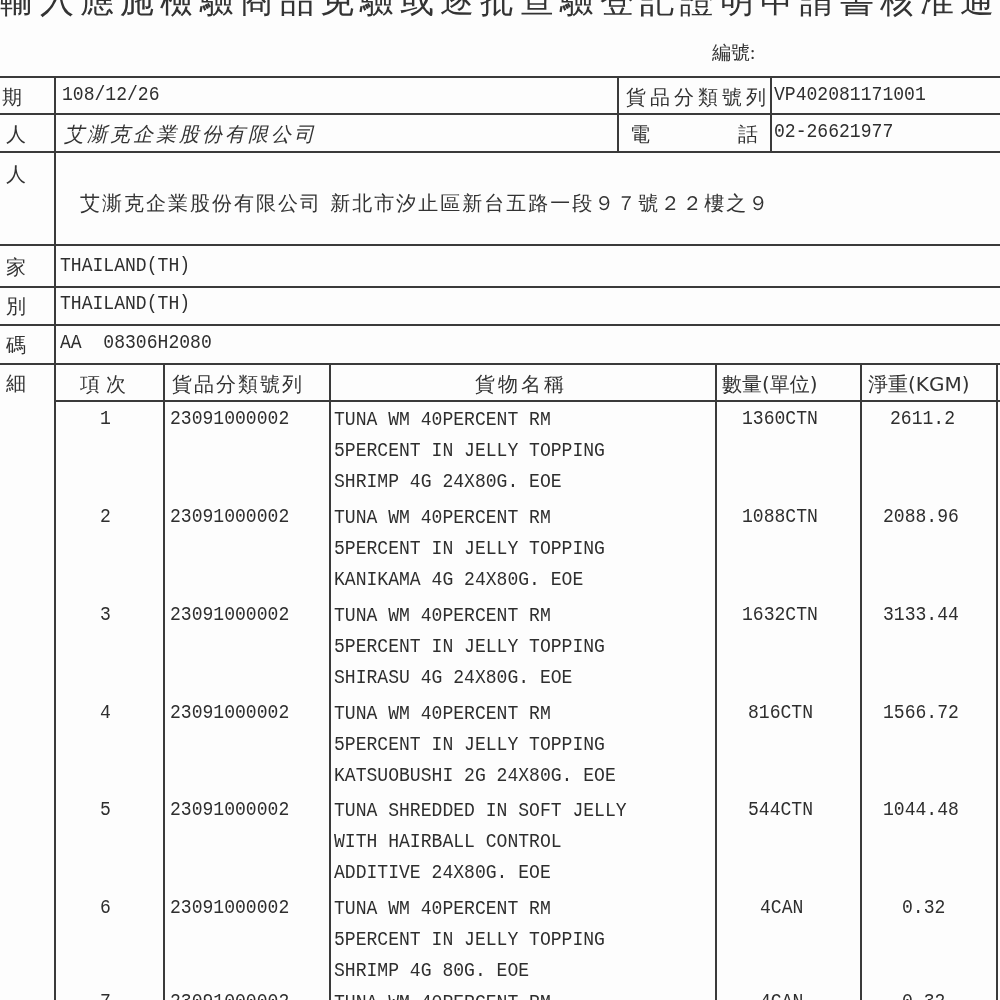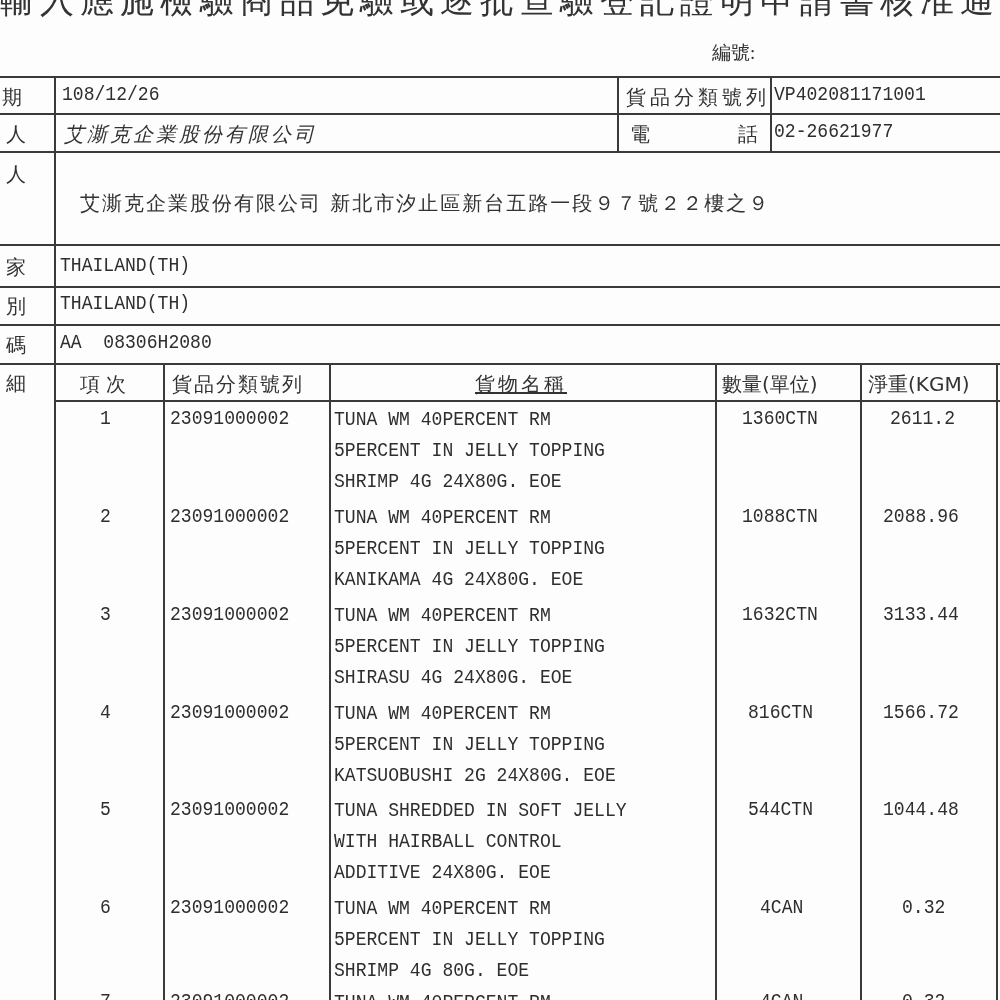--- a/index.html
+++ b/index.html
@@ -70,21 +70,21 @@
   <div class="cjk" style="left:630px;top:121px;">電</div>
   <div class="cjk" style="left:738px;top:121px;">話</div>
   <div class="txt" style="left:774px;top:120px;">02-26621977</div>
   <div class="cjk" style="left:80px;top:190px;letter-spacing:2px;">艾澌克企業股份有限公司 新北市汐止區新台五路一段９７號２２樓之９</div>
   <div class="txt" style="left:60px;top:254px;">THAILAND(TH)</div>
   <div class="txt" style="left:60px;top:292px;">THAILAND(TH)</div>
   <div class="txt" style="left:60px;top:331px;white-space:pre;">AA  08306H2080</div>
 
   <div class="cjk" style="left:80px;top:371px;letter-spacing:6px;">項次</div>
   <div class="cjk" style="left:172px;top:371px;">貨品分類號列</div>
-  <div class="cjk" style="left:475px;top:371px;letter-spacing:3px;text-decoration:underline;">貨物名稱</div>
+  <div class="cjk" style="left:475px;top:371px;letter-spacing:3px;">貨物名稱</div>
   <div class="cjk" style="left:722px;top:371px;letter-spacing:0;text-align:right;">數量(單位)</div>
   <div class="cjk" style="left:868px;top:371px;letter-spacing:0;">淨重(KGM)</div>
 
   <div>
     <div class="txt" style="left:100px;top:407px;">1</div>
     <div class="txt" style="left:170px;top:407px;">23091000002</div>
     <div class="txt desc" style="left:334px;top:404px;">TUNA WM 40PERCENT RM</div>
     <div class="txt desc" style="left:334px;top:435px;">5PERCENT IN JELLY TOPPING</div>
     <div class="txt desc" style="left:334px;top:466px;">SHRIMP 4G 24X80G. EOE</div>
     <div class="txt" style="left:742px;top:407px;">1360CTN</div>

